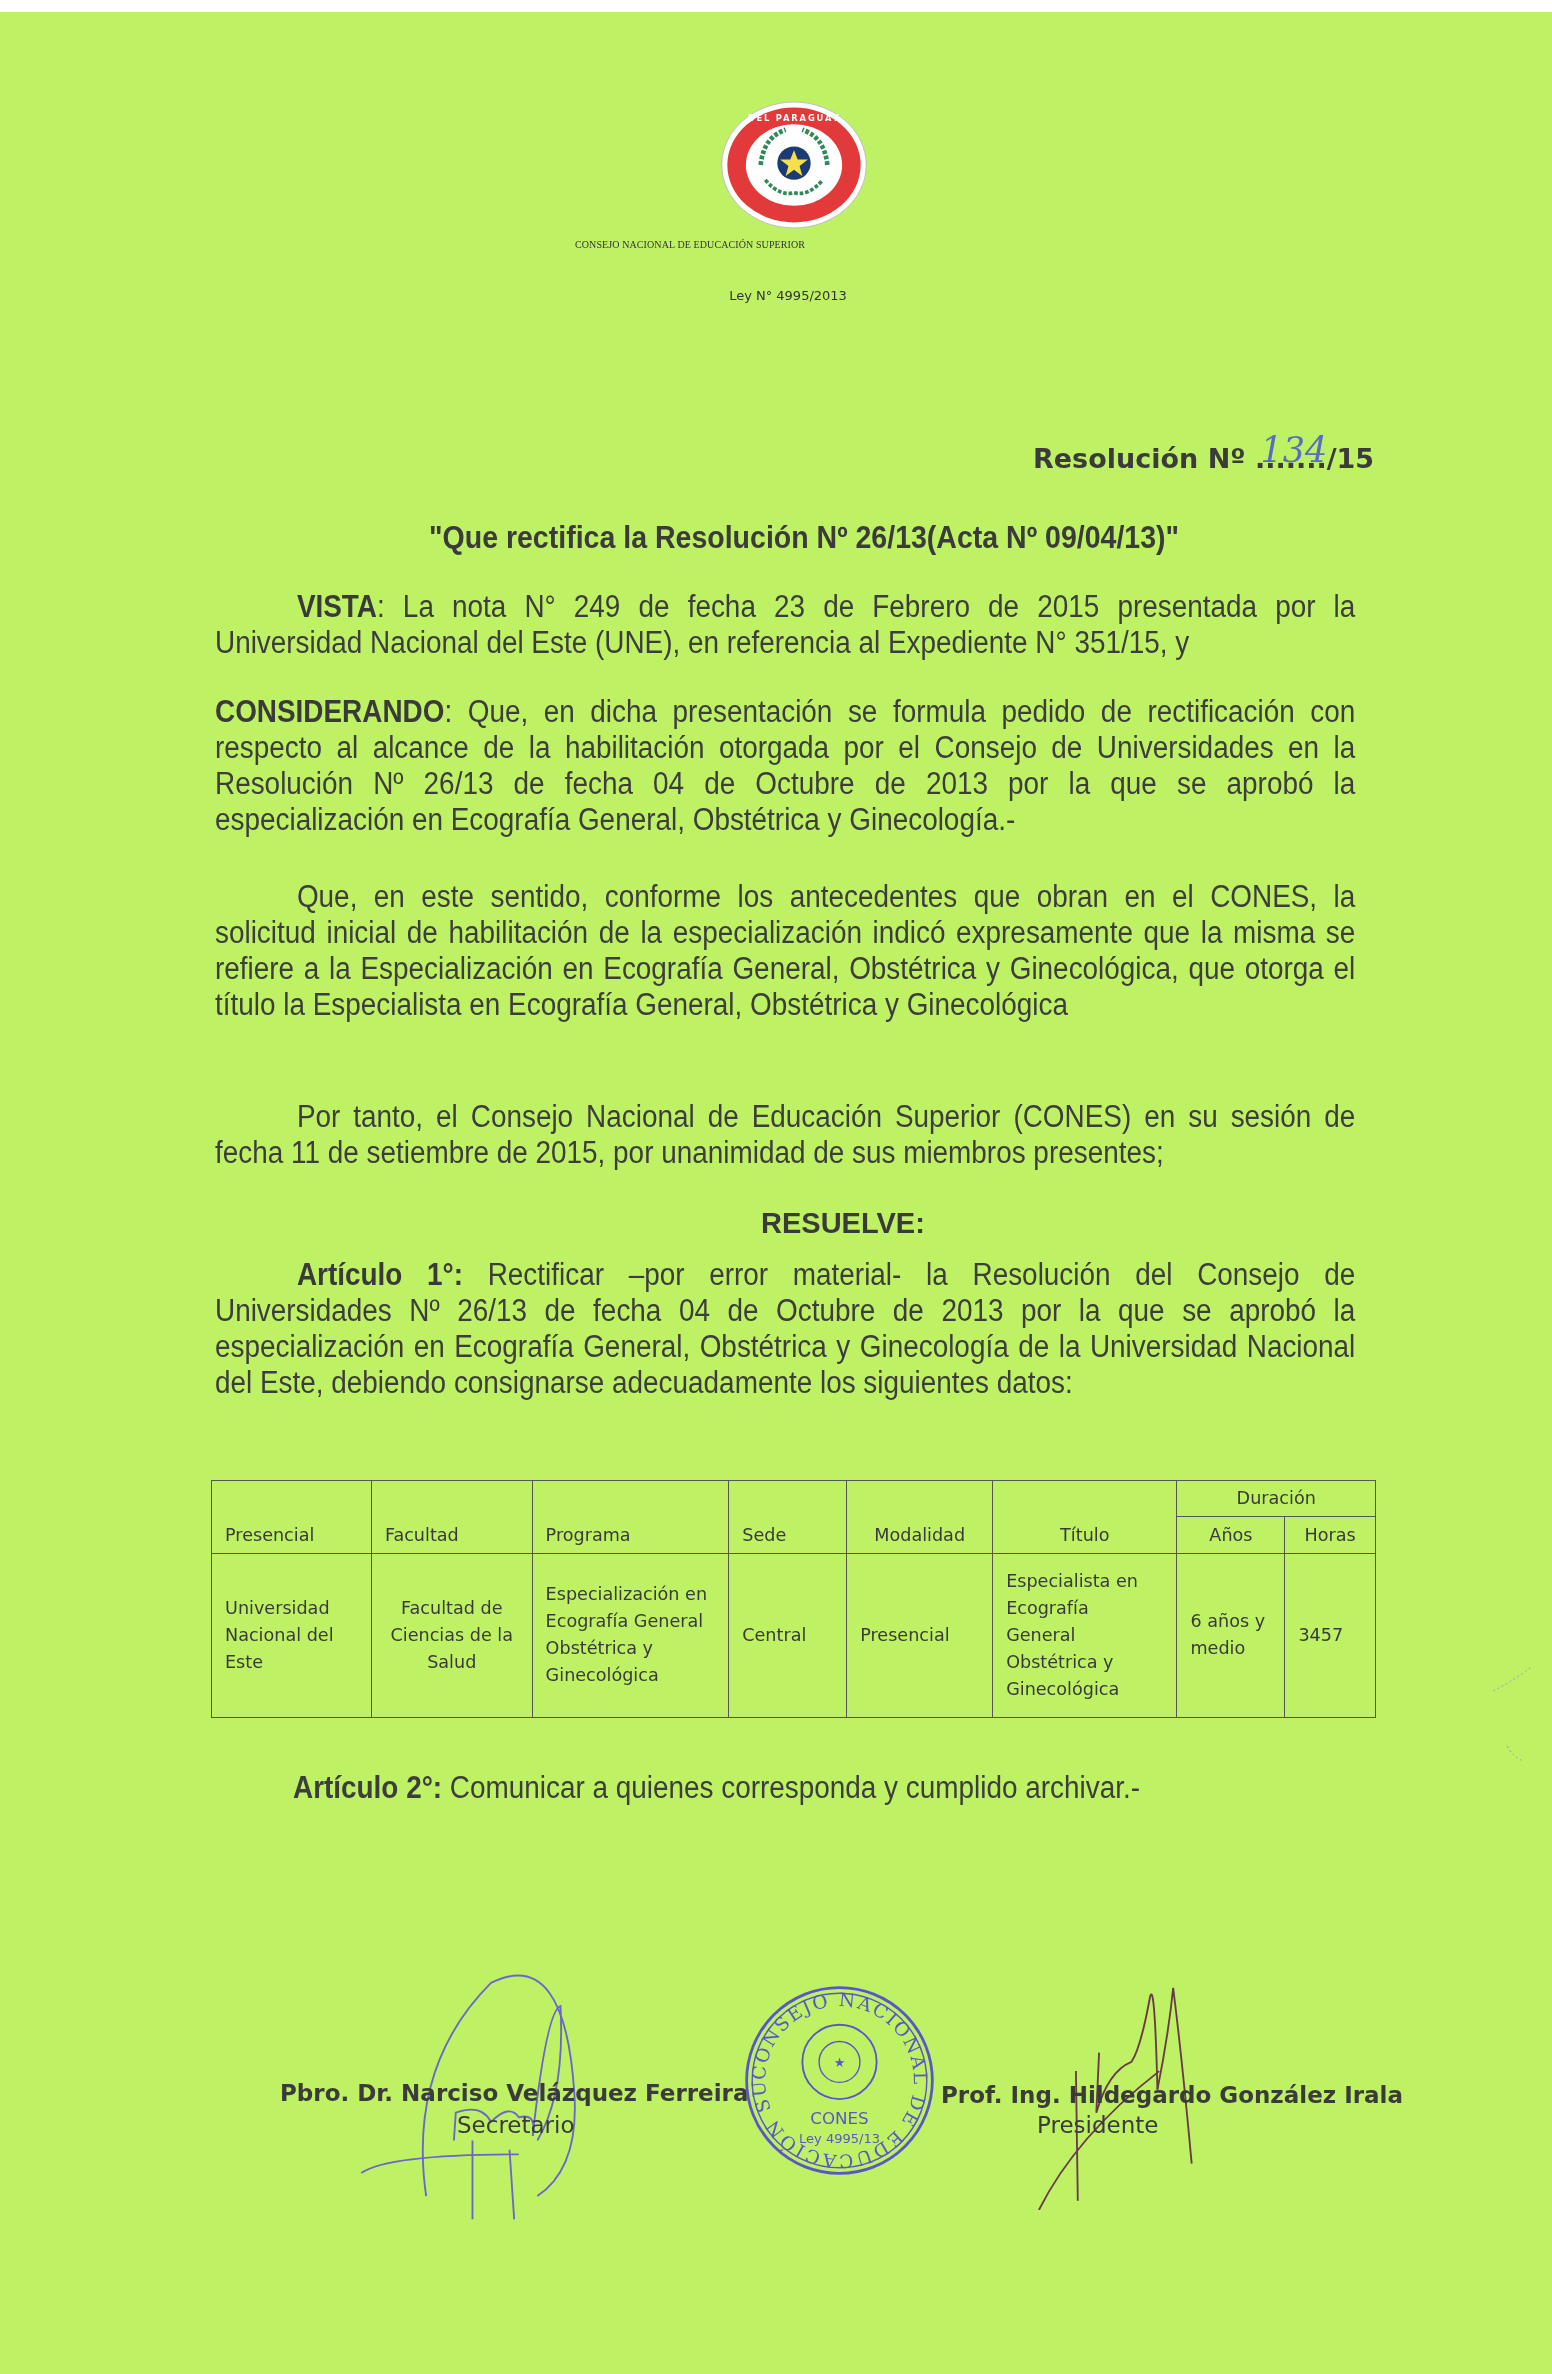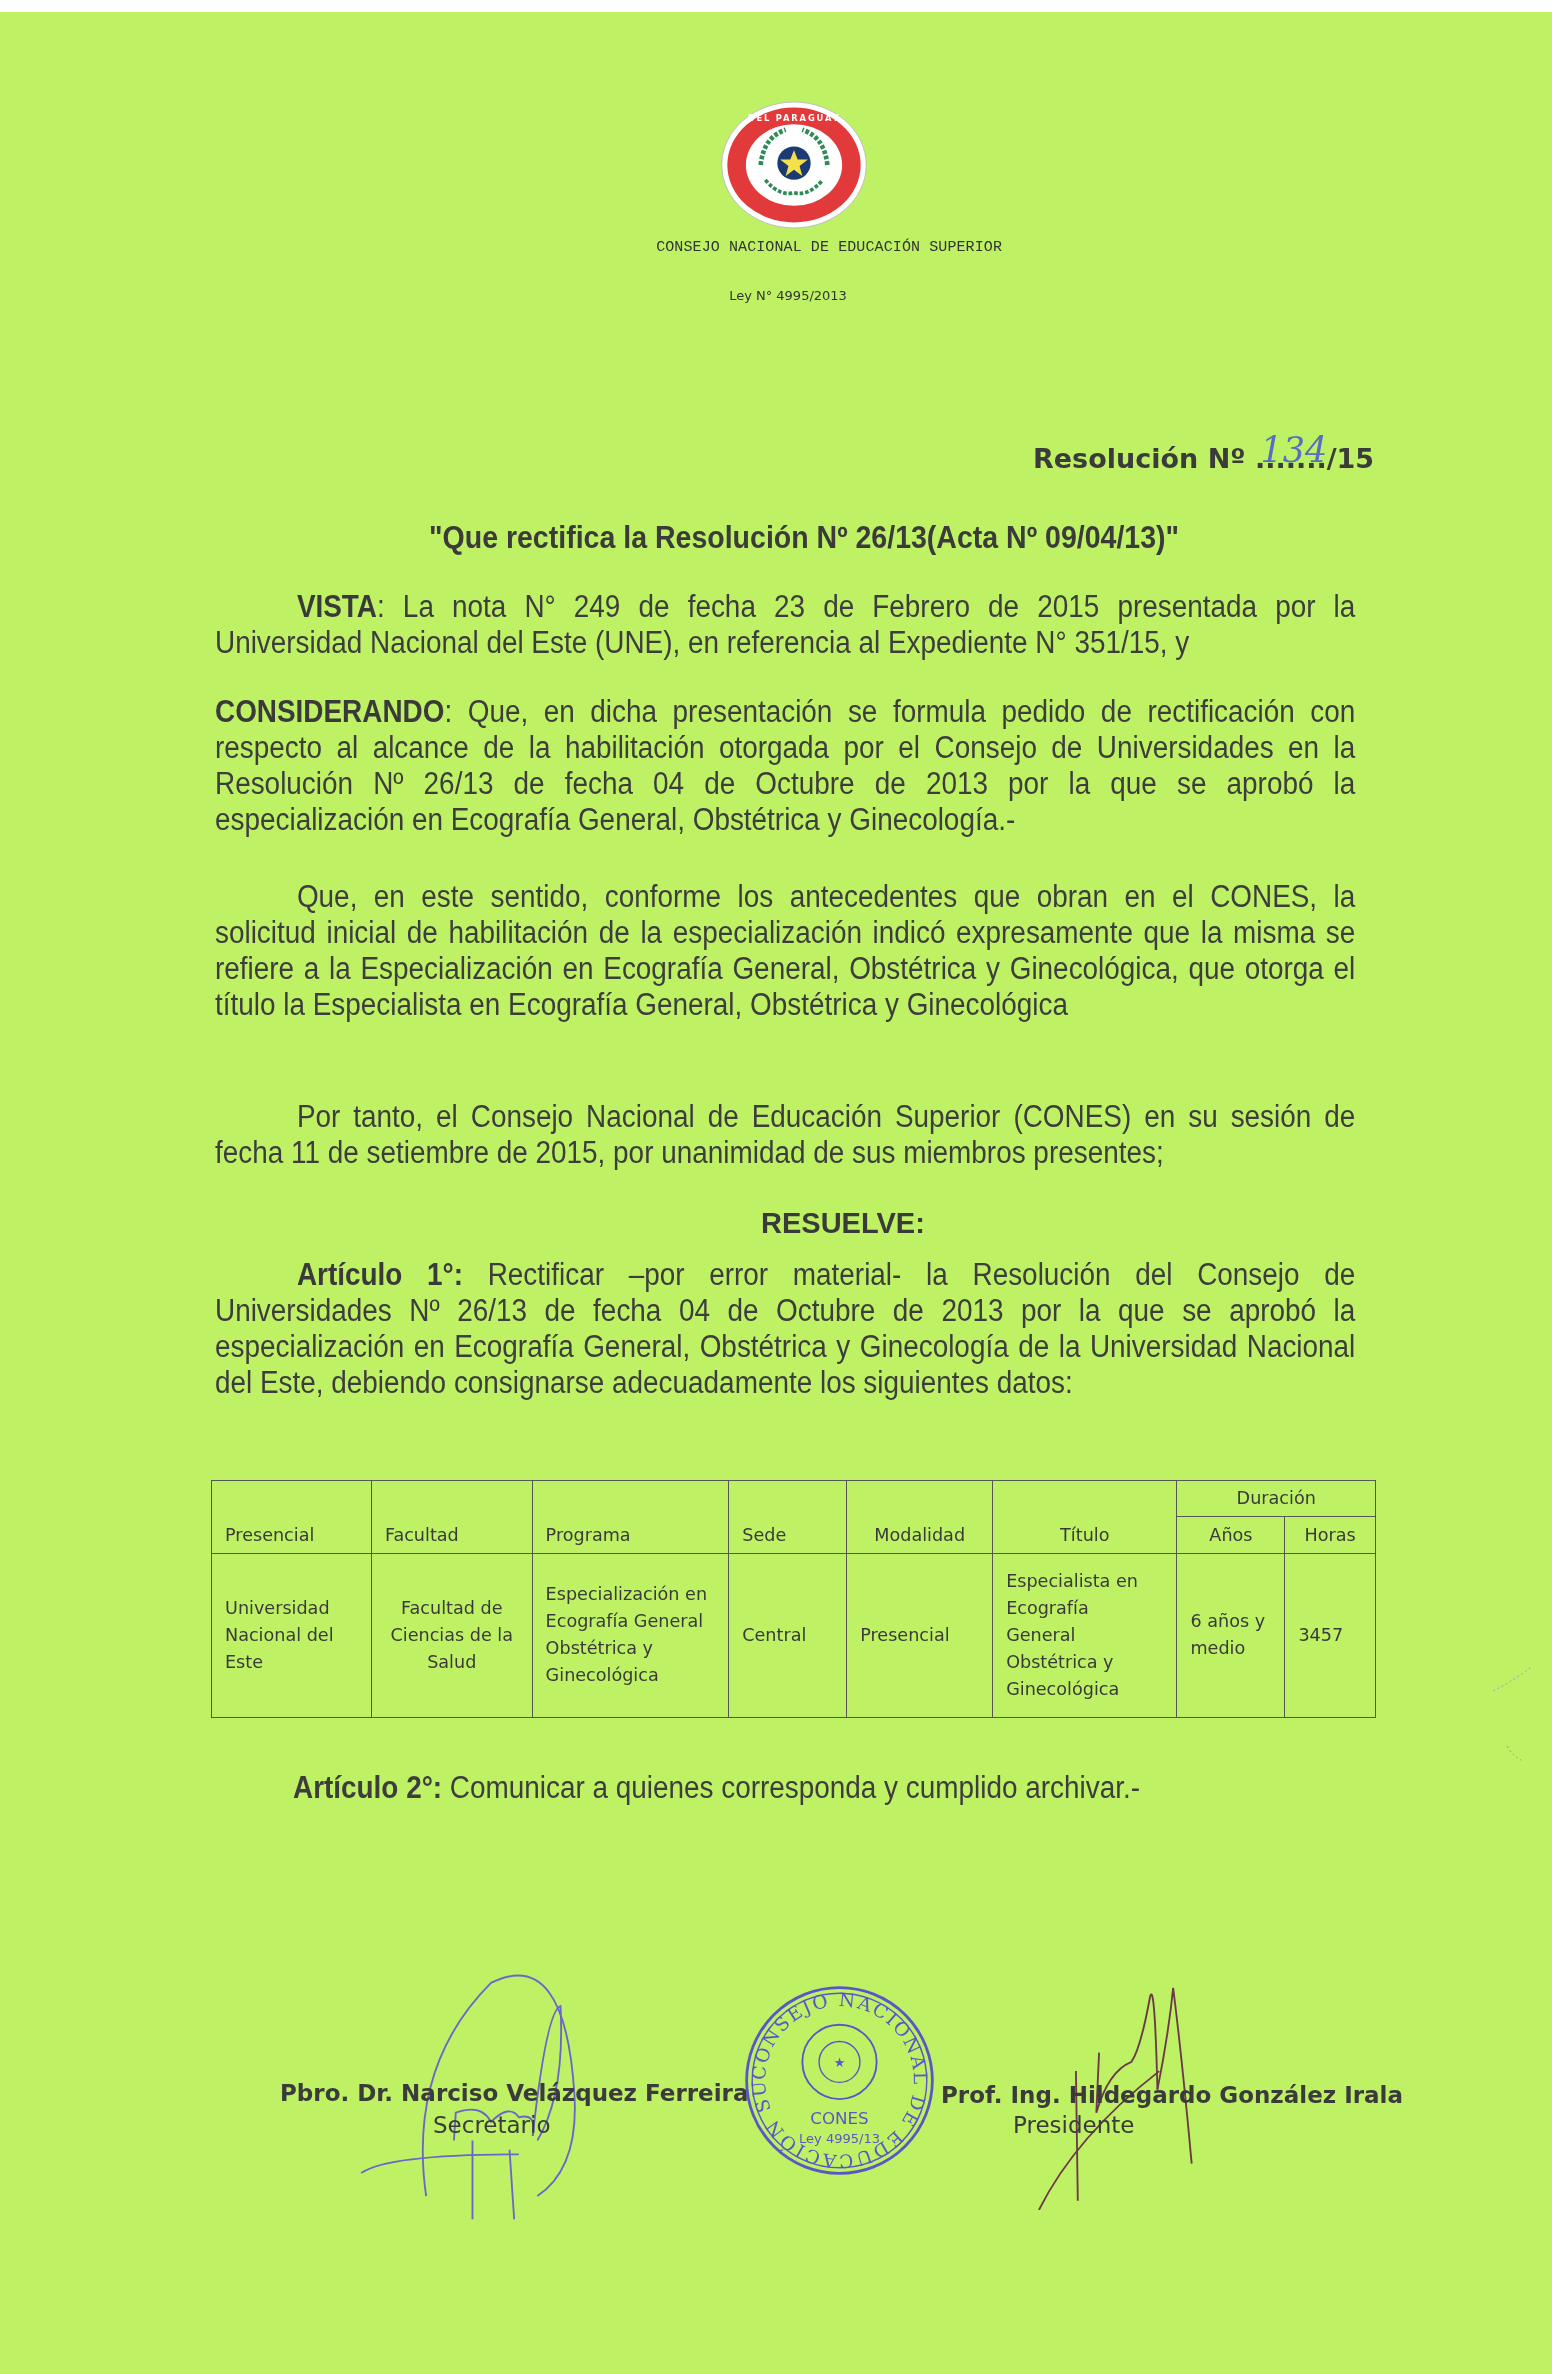--- a/index.html
+++ b/index.html
@@ -1,21 +1,21 @@
 <!DOCTYPE html>
 <html style="font-size:15px"><head>
 <meta charset="utf-8">
 <style>
   html, body { margin: 0; padding: 0; background: #ffffff; }
   body { width: 1553px; height: 2375px; position: relative; overflow: hidden; color: #3a3a3a; font-family: "DejaVu Sans", sans-serif; }
   .page { position: absolute; left: 0; top: 12px; width: 1553px; height: 2375px; background: #bef264; }
 
   
   .emblem { position: absolute; left: 719px; top: 88px; width: 150px; height: 130px; }
-  .council { position: absolute; left: 575px; top: 227px; width: 427px; text-align: right; font-family: Liberation Mono, monospace; font-size: 15px; color: #333; letter-spacing: 0.1px; }
+  .council { position: absolute; left: 575px; top: 227px; width: 427px; text-align: left; font-family: Liberation Serif, serif; font-size: 10px; color: #333; letter-spacing: 0.1px; }
   .law { position: absolute; left: 649px; top: 276px; width: 278px; text-align: center; font-size: 13px; color: #333; }
 
   
   .acta { position: absolute; left: 861px; top: 362px; font-family: "DejaVu Sans", sans-serif; font-weight: bold; font-size: 27px; color: #3b3b3b; white-space: nowrap; }
   .resol { position: absolute; left: 1006px; top: 431px; font-family: "DejaVu Sans", sans-serif; font-weight: bold; font-size: 27px; color: #3b3b3b; white-space: nowrap; margin-left: 27px; }
   .hand { font-family: "DejaVu Serif", serif; font-style: italic; font-weight: normal; color: #5a6dc4; font-size: 35px; position: relative; top: -7.4px; }
   .dots { font-weight: bold; }
 
   .subject { position: absolute; left: 429px; top: 508px; font-family: "Liberation Sans", sans-serif; font-weight: bold; font-size: 31px; color: #3b3b3b; white-space: nowrap; transform: scaleX(0.92); transform-origin: left; }
 
@@ -29,21 +29,21 @@
   table.data { position: absolute; left: 211px; top: 1468px; width: 1165px; border-collapse: collapse; font-family: "DejaVu Sans", sans-serif; font-size: 17.6px; color: #3a3a3a; }
   table.data th, table.data td { border: 1.4px solid #555; font-weight: normal; padding: 3.7px 13px; vertical-align: middle; text-align: left; line-height: 27px; }
   table.data th { height: 28px; }
   table.data td { height: 156px; }
   .c { text-align: center !important; }
 
   .art2 { position: absolute; left: 293px; top: 1758px; font-family: "Liberation Sans", sans-serif; font-size: 31px; color: #3d3d3d; white-space: nowrap; transform: scaleX(0.9); transform-origin: left; }
 
   
   .sig-name { position: absolute; font-family: "DejaVu Sans", sans-serif; font-weight: bold; font-size: 23px; color: #3b3b3b; white-space: nowrap; }
-  .sig-role { position: absolute; font-family: "DejaVu Sans", sans-serif; font-size: 23px; color: #3b3b3b; }
+  .sig-role { position: absolute; font-family: "DejaVu Sans", sans-serif; font-size: 23px; color: #3b3b3b; margin-left: 24px; }
   .seal { position: absolute; left: 742px; top: 1971px; width: 195px; height: 195px; }
   .ink { position: absolute; pointer-events: none; }
 </style>
 </head>
 <body>
 
 <div class="page">
 
   <svg class="emblem" viewBox="0 0 162 140">
     <ellipse cx="81" cy="70" rx="78" ry="68" fill="#fff" stroke="#bbb" stroke-width="1"></ellipse>

